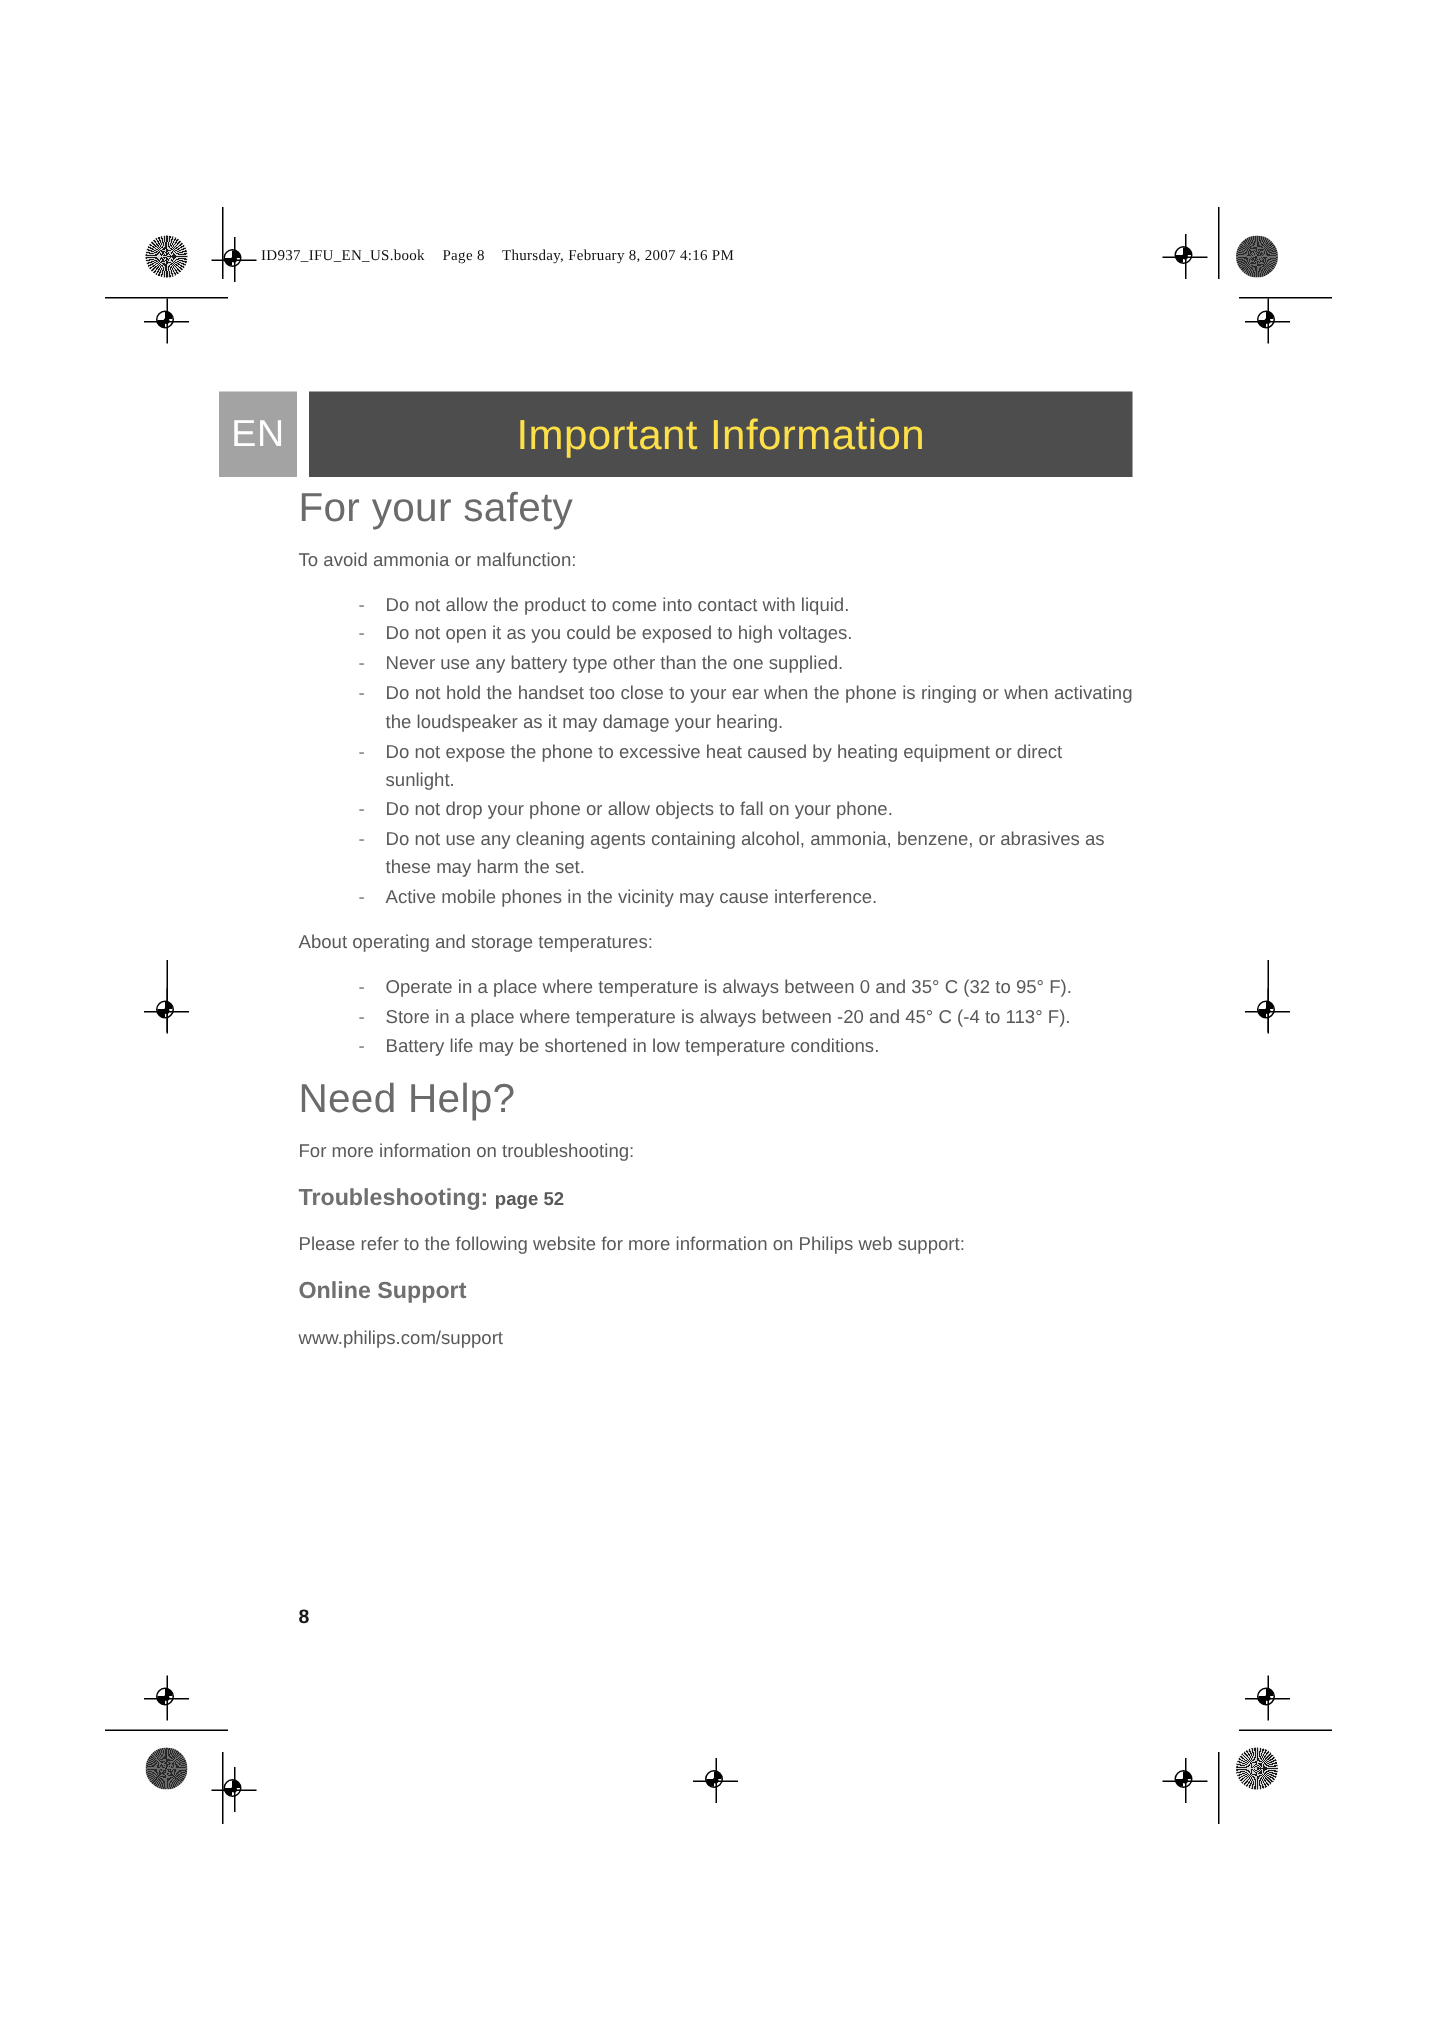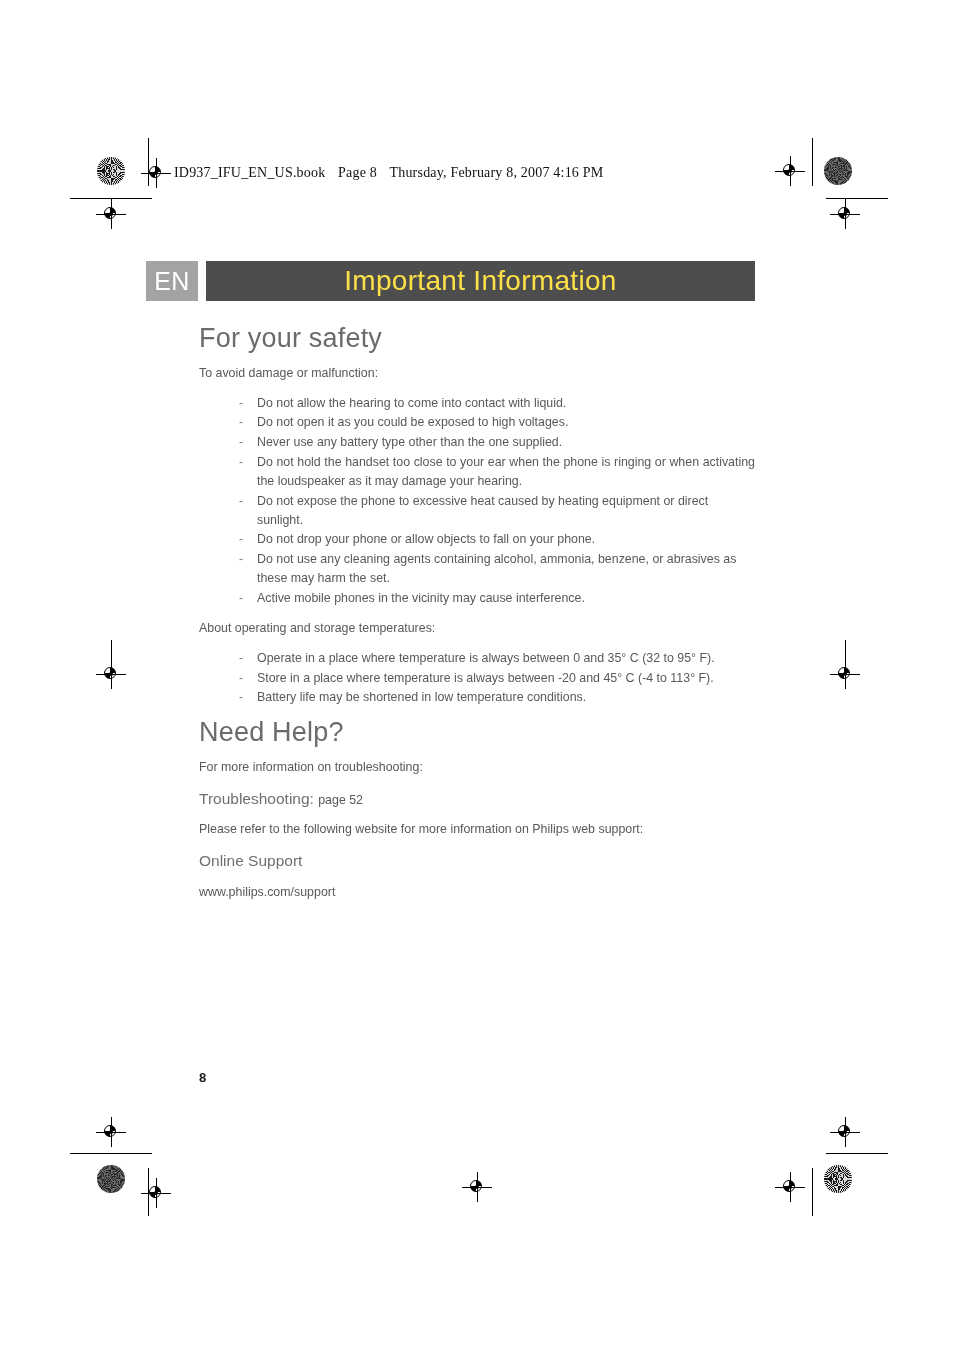--- a/index.html
+++ b/index.html
@@ -77,21 +77,21 @@
   }
   .rule.h { height: 1px; }
   .rule.v { width: 1px; }
 
   
   .file-header {
     position: absolute;
     left: 174px;
     top: 165px;
     font-family: "Liberation Serif", serif;
-    font-size: 14px;
+    font-size: 10px;
     color: #111;
     letter-spacing: .2px;
     white-space: nowrap;
     text-align: center;
   }
   .file-header .seg { margin-right: 9px; }
 
   
   .page {
     position: absolute;
@@ -101,21 +101,21 @@
     height: 1351px;
   }
 
   .titlebar-row {
     position: absolute;
     left: 146px;
     top: 261px;
     display: flex;
     align-items: stretch;
     width: 609px;
-    height: 40px;
+    height: 57px;
     border-radius: 13px;
   }
   .lang-badge {
     width: 52px;
     background: #a3a3a3;
     color: #ffffff;
     display: flex;
     align-items: center;
     justify-content: center;
     font-size: 25px;
@@ -179,21 +179,21 @@
     position: absolute;
     left: 4px;
     top: 0;
     color: #7a7a7a;
   }
   ul.dashlist li.justify { text-align: justify; }
 
   p.subhead {
     margin: 0 0 11px 0;
     font-size: 15.5px;
-    font-weight: 400;
+    font-weight: 700;
     color: #6f6f6f;
     line-height: 1.4;
   }
   p.subhead .small {
     font-size: 12.4px;
     color: #595959;
   }
 
   .pagenum {
     position: absolute;
@@ -307,24 +307,24 @@
   <div class="titlebar-row">
     <div class="lang-badge">EN</div>
     <div class="title-band">Important Information</div>
   </div>
 
   <div class="content">
 
     <h2 class="sec">For your safety</h2>
 
 
-    <p class="body">To avoid damage or malfunction:</p>
+    <p class="body">To avoid ammonia or malfunction:</p>
 
     <ul class="dashlist">
-      <li>Do not allow the hearing to come into contact with liquid.</li>
+      <li>Do not allow the product to come into contact with liquid.</li>
       <li>Do not open it as you could be exposed to high voltages.</li>
       <li>Never use any battery type other than the one supplied.</li>
       <li class="justify">Do not hold the handset too close to your ear when the phone is ringing or when activating the loudspeaker as it may damage your hearing.</li>
       <li>Do not expose the phone to excessive heat caused by heating equipment or direct sunlight.</li>
       <li>Do not drop your phone or allow objects to fall on your phone.</li>
       <li>Do not use any cleaning agents containing alcohol, ammonia, benzene, or abrasives as these may harm the set.</li>
       <li>Active mobile phones in the vicinity may cause interference.</li>
     </ul>
 
     <p class="body">About operating and storage temperatures:</p>

